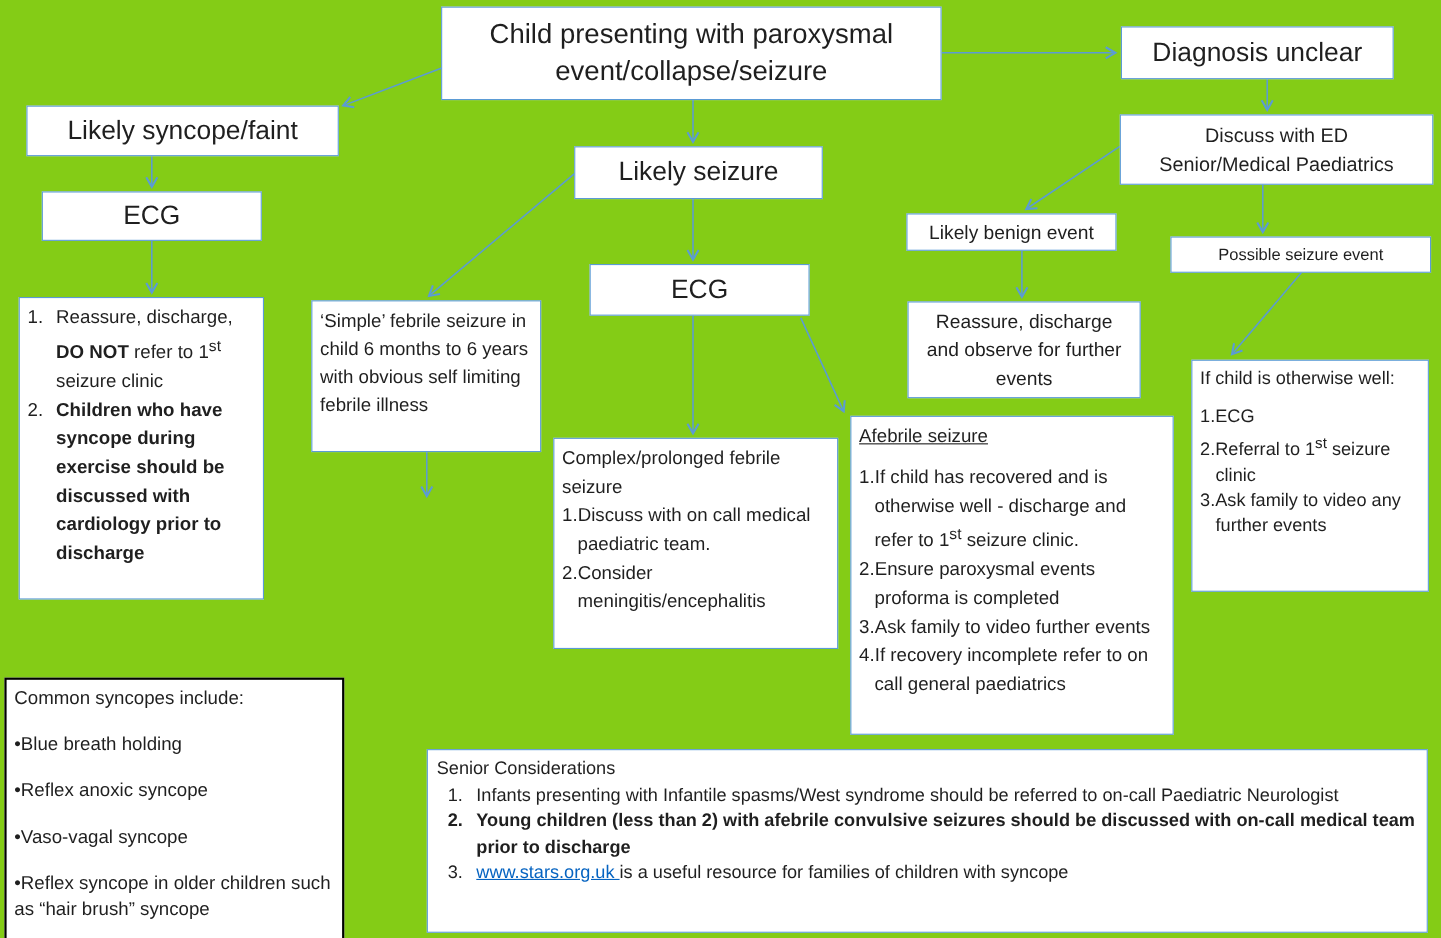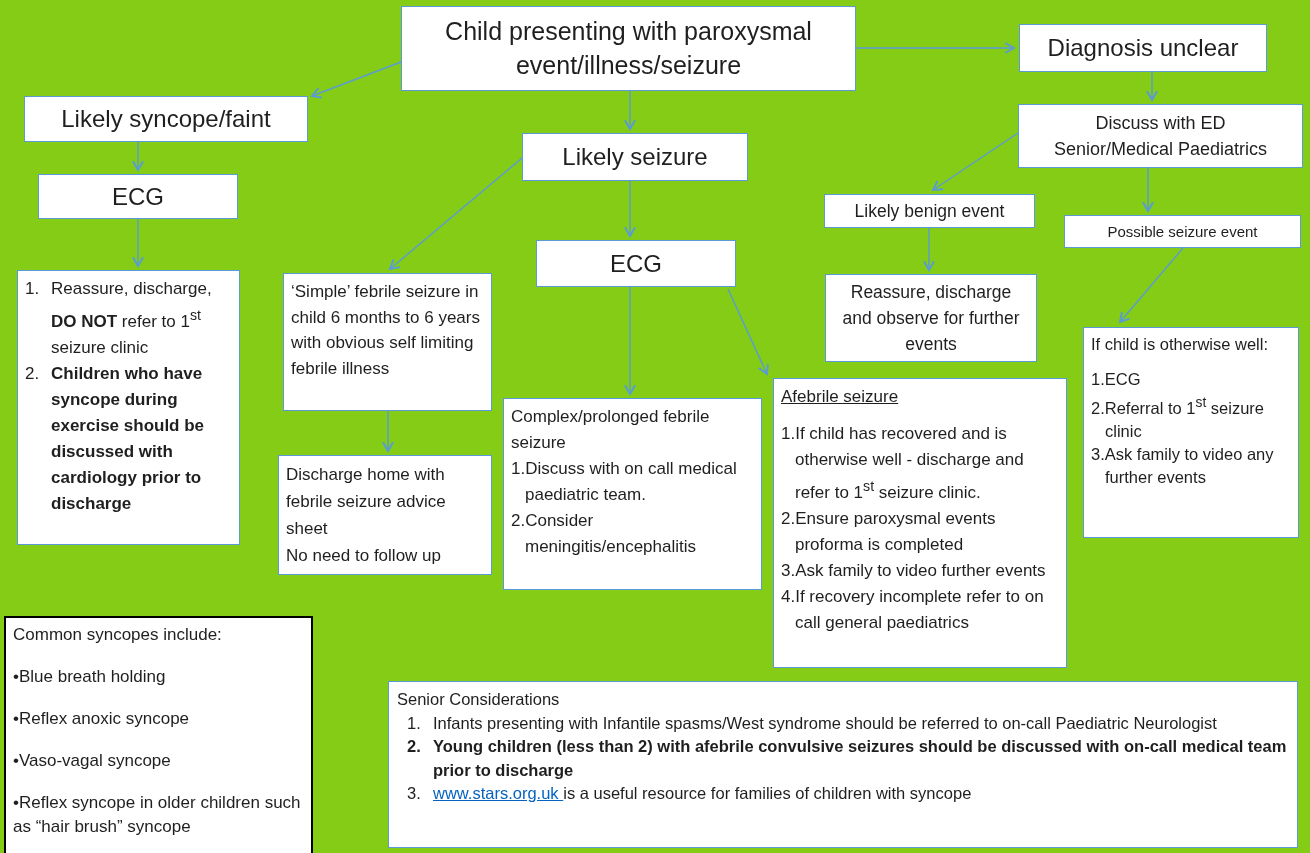--- a/index.html
+++ b/index.html
@@ -61,21 +61,21 @@
     <line class="arrow-line" x1="388" y1="411" x2="388" y2="451" marker-end="url(#arrowhead)"></line>
     <line class="arrow-line" x1="1152" y1="72" x2="1152" y2="100" marker-end="url(#arrowhead)"></line>
     <line class="arrow-line" x1="1018" y1="133" x2="933" y2="190" marker-end="url(#arrowhead)"></line>
     <line class="arrow-line" x1="1148" y1="168" x2="1148" y2="211" marker-end="url(#arrowhead)"></line>
     <line class="arrow-line" x1="929" y1="228" x2="929" y2="270" marker-end="url(#arrowhead)"></line>
     <line class="arrow-line" x1="1183" y1="248" x2="1120" y2="322" marker-end="url(#arrowhead)"></line>
   </svg>
 
   <div class="box center root-size" style="left:401px;top:6px;width:455px;height:85px;">
     <div>Child presenting with paroxysmal</div>
-    <div>event/illness/seizure</div>
+    <div>event/collapse/seizure</div>
   </div>
 
   <div class="box center headline" style="left:1019px;top:24px;width:248px;height:48px;">
     <div>Diagnosis unclear</div>
   </div>
 
   <div class="box center headline" style="left:24px;top:96px;width:284px;height:46px;">
     <div>Likely syncope/faint</div>
   </div>
 
@@ -99,45 +99,41 @@
   </div>
 
   <div class="box center headline" style="left:536px;top:240px;width:200px;height:47px;">
     <div>ECG</div>
   </div>
 
   <div class="box body-text" style="left:283px;top:273px;width:209px;height:138px;line-height:25.5px;">
     <div>‘Simple’ febrile seizure in child 6 months to 6 years with obvious self limiting febrile illness</div>
   </div>
 
-  <div class="box body-text" style="left:278px;top:455px;width:214px;height:120px;line-height:27px;">
-    <div>Discharge home with febrile seizure advice sheet</div>
-    <div>No need to follow up</div>
-  </div>
 
   <div class="box body-text hang" style="left:503px;top:398px;width:259px;height:192px;">
     <div style="padding-left:0;text-indent:0;">Complex/prolonged febrile seizure</div>
     <div><span>1.Discuss with on call medical paediatric team.</span></div>
     <div><span>2.Consider meningitis/encephalitis</span></div>
   </div>
 
   <div class="box body-text hang" style="left:773px;top:378px;width:294px;height:290px;">
     <div class="u afebrile-title" style="padding-left:0;text-indent:0;">Afebrile seizure</div>
     <div><span>1.If child has recovered and is otherwise well - discharge and refer to 1</span><sup>st</sup><span> seizure clinic.</span></div>
     <div><span>2.Ensure paroxysmal events proforma is completed</span></div>
     <div><span>3.Ask family to video further events</span></div>
     <div><span>4.If recovery incomplete refer to on call general paediatrics</span></div>
   </div>
 
   <div class="box center mid" style="left:1018px;top:104px;width:285px;height:64px;">
     <div>Discuss with ED</div>
     <div>Senior/Medical Paediatrics</div>
   </div>
 
-  <div class="box center" style="left:824px;top:194px;width:211px;height:34px;font-size:17.5px;">
+  <div class="box center" style="left:824px;top:194px;width:191px;height:34px;font-size:17.5px;">
     <div>Likely benign event</div>
   </div>
 
   <div class="box center" style="left:825px;top:274px;width:212px;height:88px;font-size:17.5px;line-height:26px;padding:12px 10px;">
     <div>Reassure, discharge and observe for further events</div>
   </div>
 
   <div class="box center" style="left:1064px;top:215px;width:237px;height:33px;font-size:15px;">
     <div>Possible seizure event</div>
   </div>

